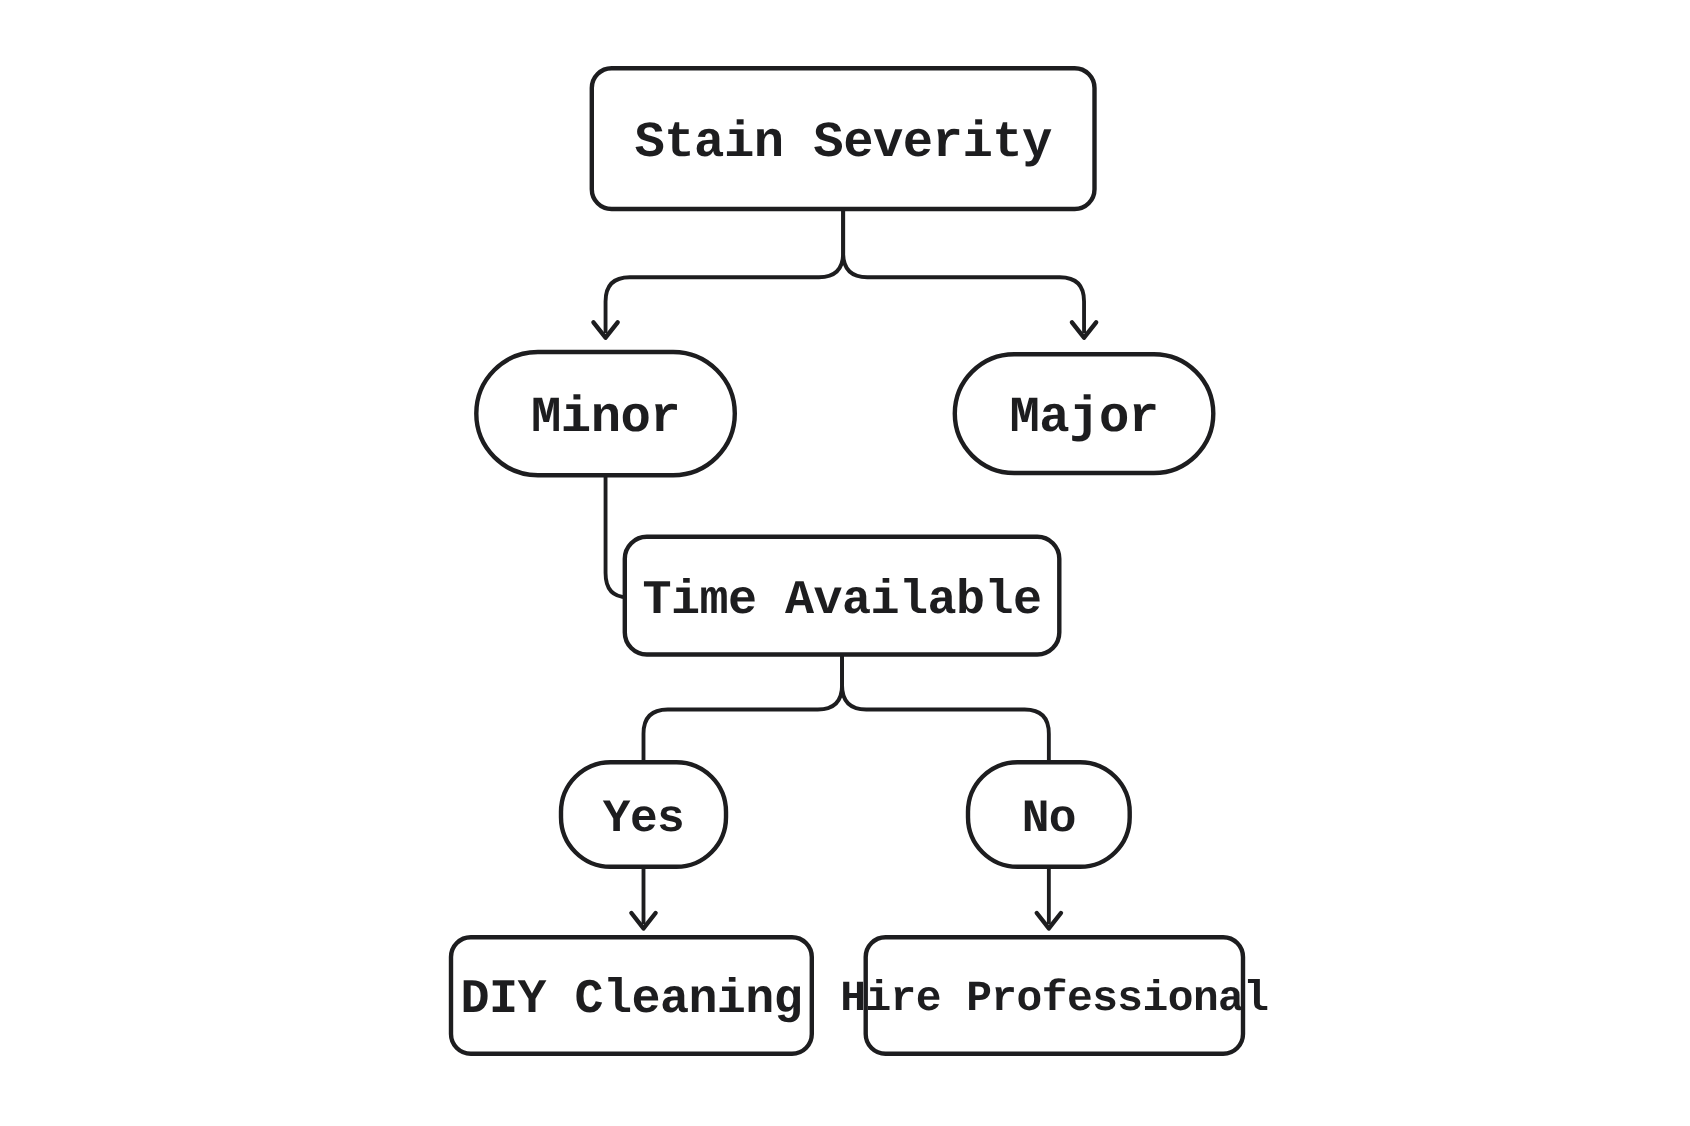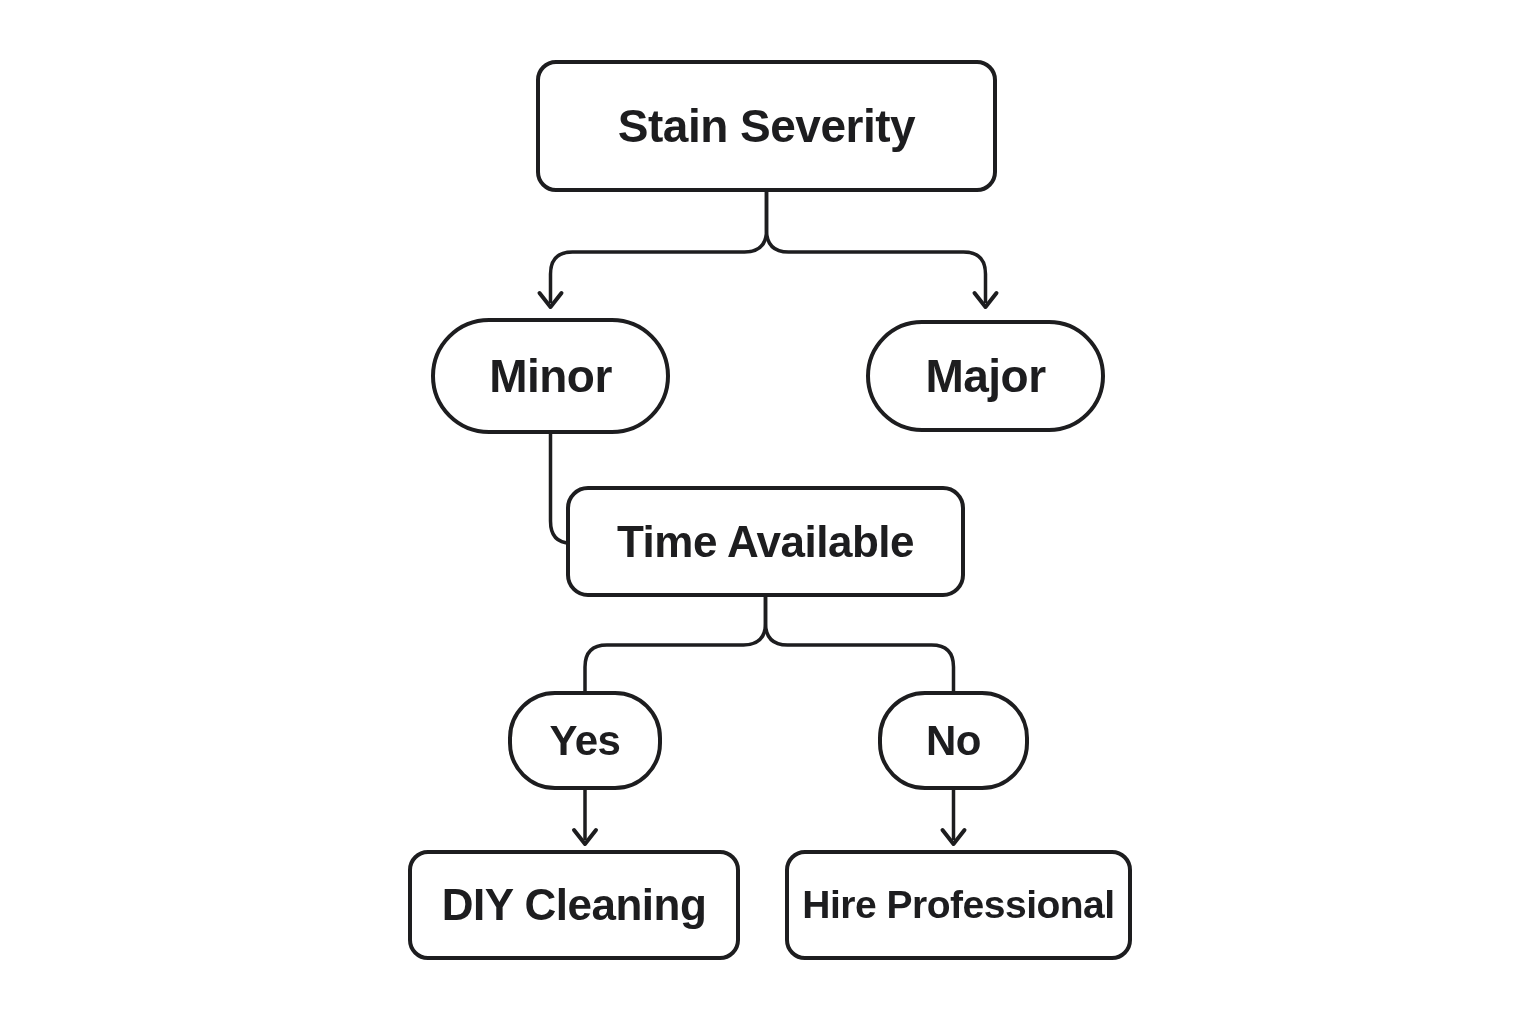--- a/index.html
+++ b/index.html
@@ -2,21 +2,21 @@
 <html><head>
 <meta charset="utf-8">
 <style>
   html, body { margin: 0; padding: 0; background: #ffffff; }
   .canvas {
     position: relative;
     width: 1536px;
     height: 1024px;
     background: #ffffff;
     overflow: hidden;
-    font-family: Liberation Sans, sans-serif;
+    font-family: Liberation Mono, monospace;
   }
   svg { display: block; }
   .node-shape {
     fill: #ffffff;
     stroke: #1d1d1f;
     stroke-width: 4;
   }
   .edge {
     fill: none;
     stroke: #1d1d1f;

